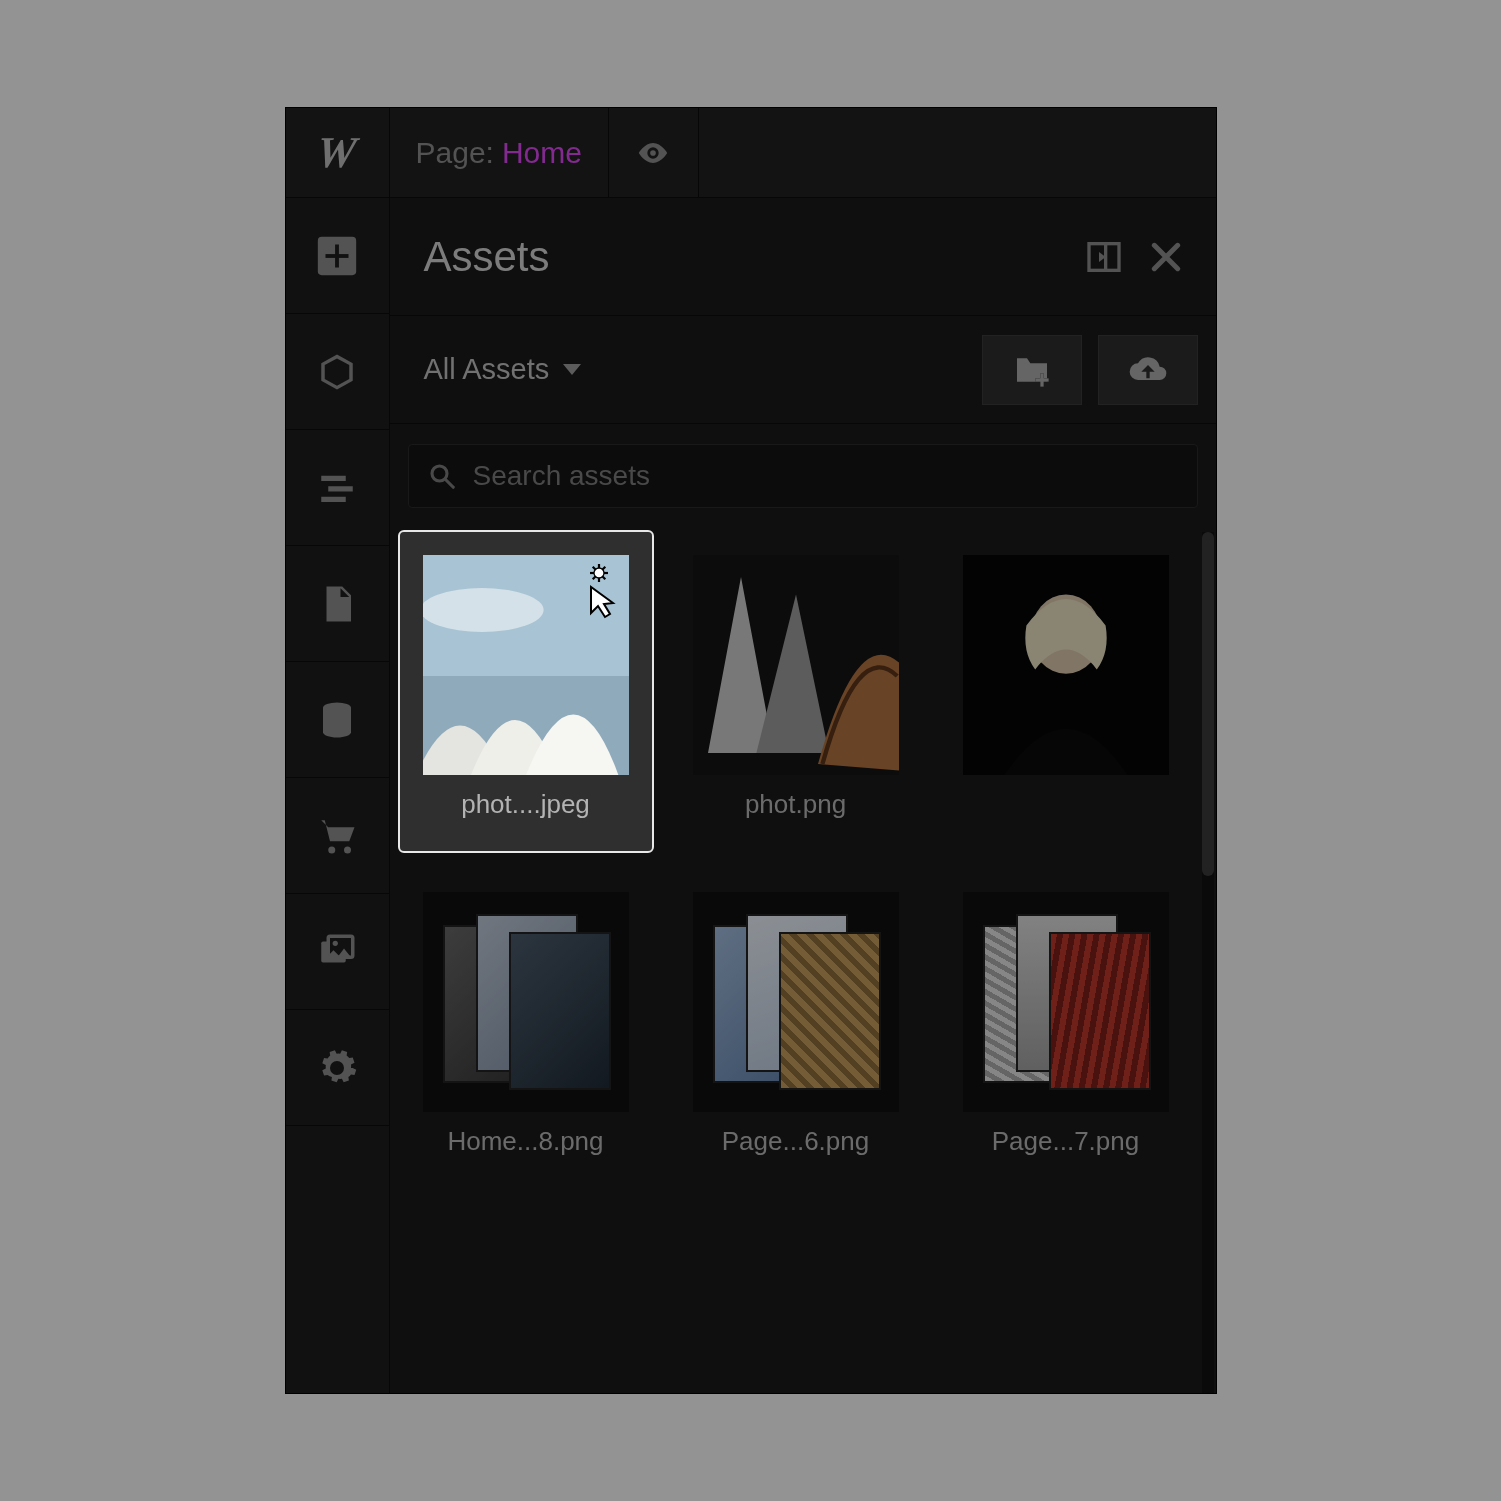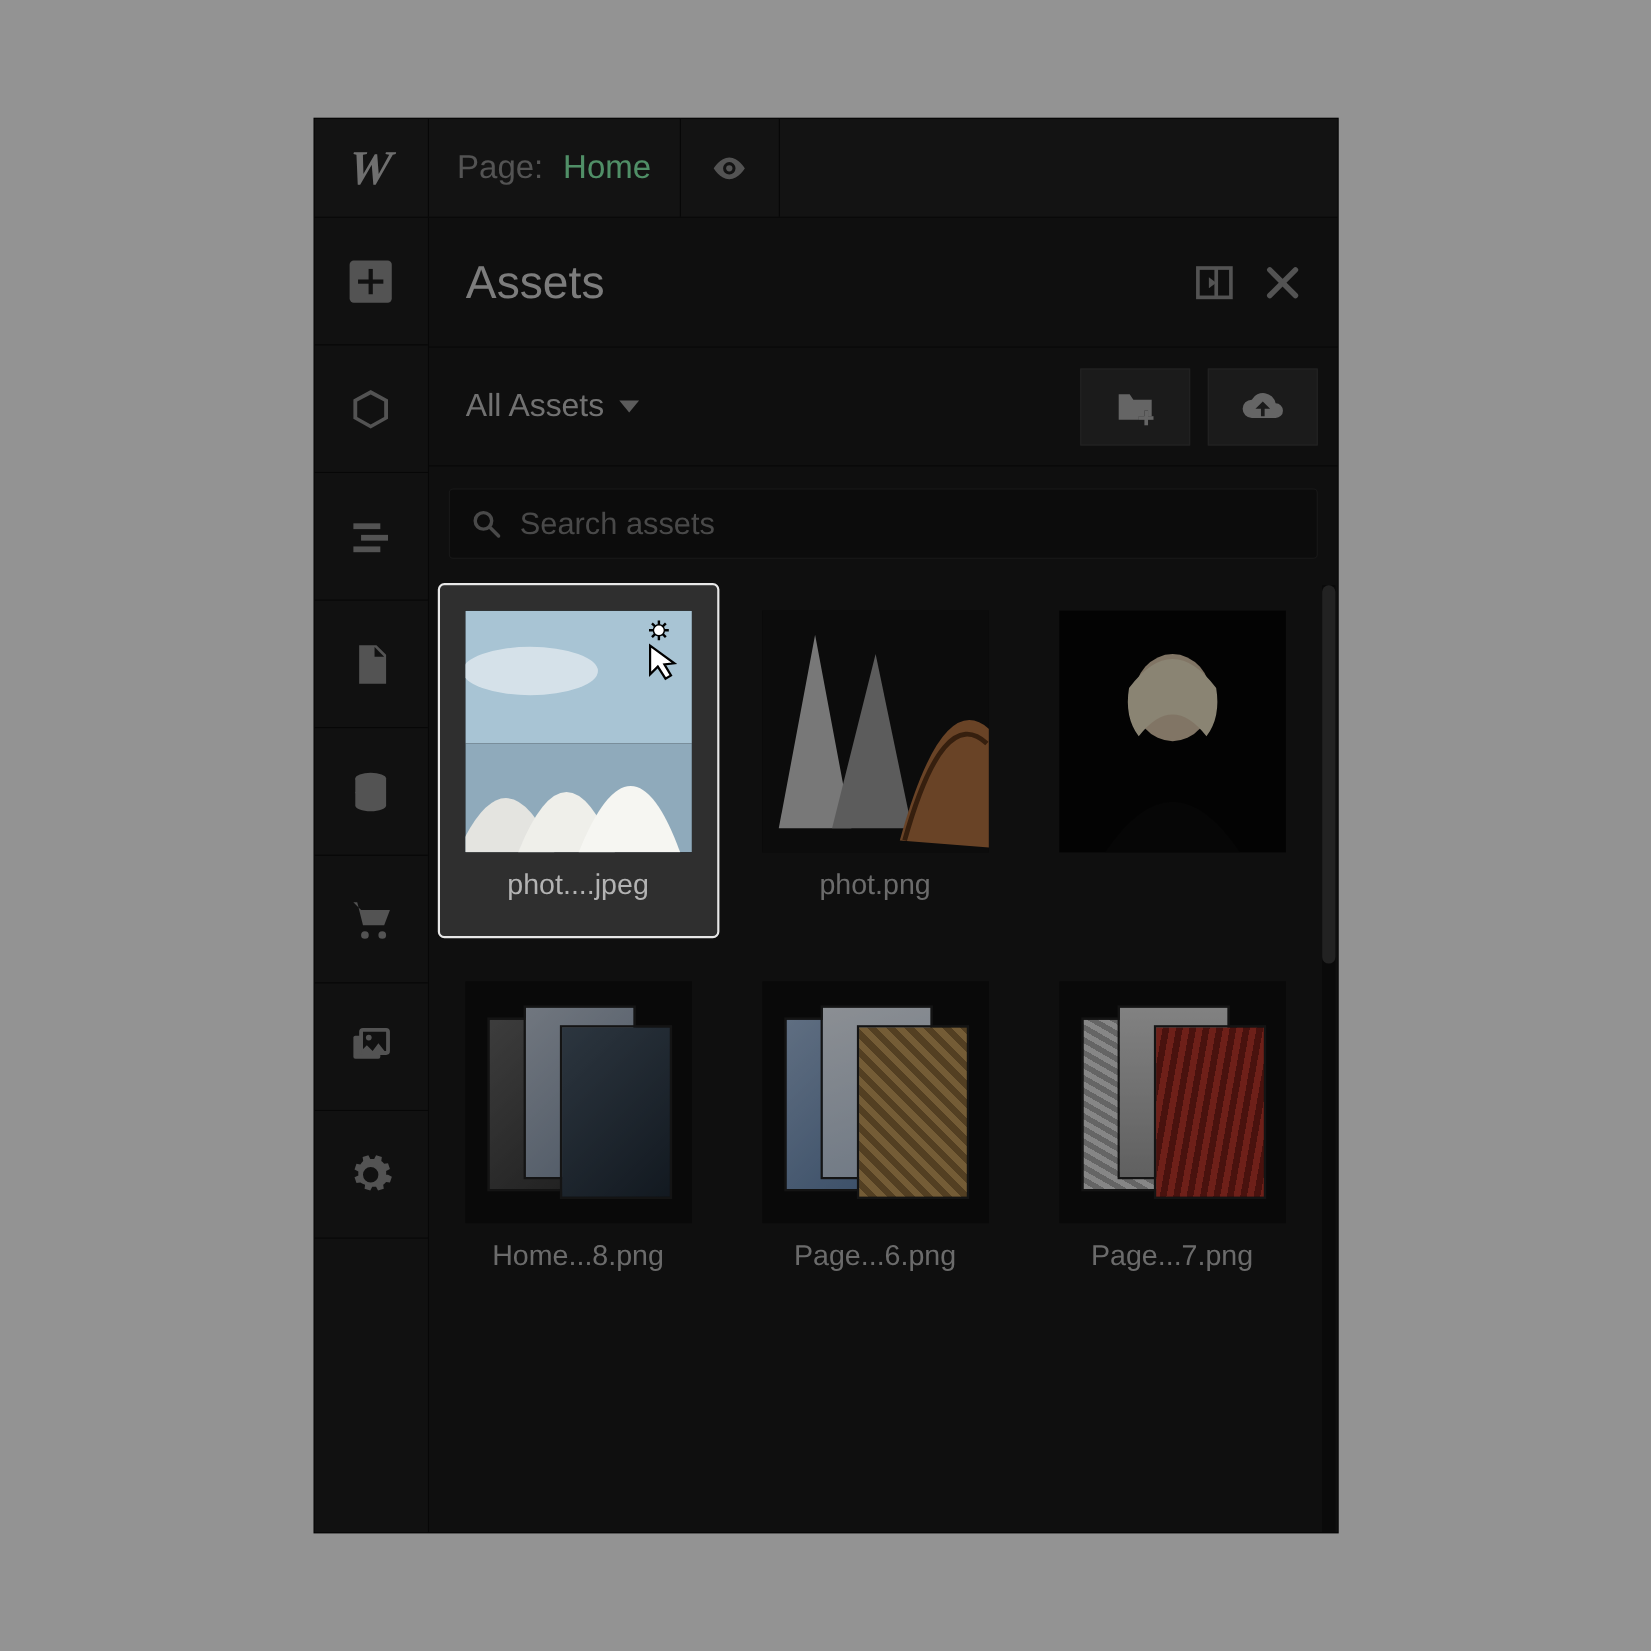--- a/index.html
+++ b/index.html
@@ -40,27 +40,27 @@
     display: flex; align-items: center; justify-content: center;
     border-right: 1px solid #0c0c0c;
   }
   .logo-w {
     font-weight: 800; font-style: italic;
     font-size: 44px; color: #b9b9b9;
     font-family: Georgia, serif;
     transform: skewX(-6deg);
   }
   .page-indicator {
-    display: flex; align-items: center; gap: 18px;
+    display: flex; align-items: center; gap: 8px;
     padding: 4px 26px;
     border-right: 1px solid #0c0c0c;
     height: 100%;
   }
   .page-label { color: #8a8a8a; font-size: 30px; }
-  .page-name  { color: #86efac; font-size: 30px; }
+  .page-name  { color: #d946ef; font-size: 30px; }
   .preview-cell {
     width: 90px; height: 100%;
     display: flex; align-items: center; justify-content: center;
     border-right: 1px solid #0c0c0c;
   }
   .preview-cell svg { width: 34px; height: 34px; fill: #8a8a8a; }
   
   .body {
     flex: 1; display: flex; min-height: 0;
   }

